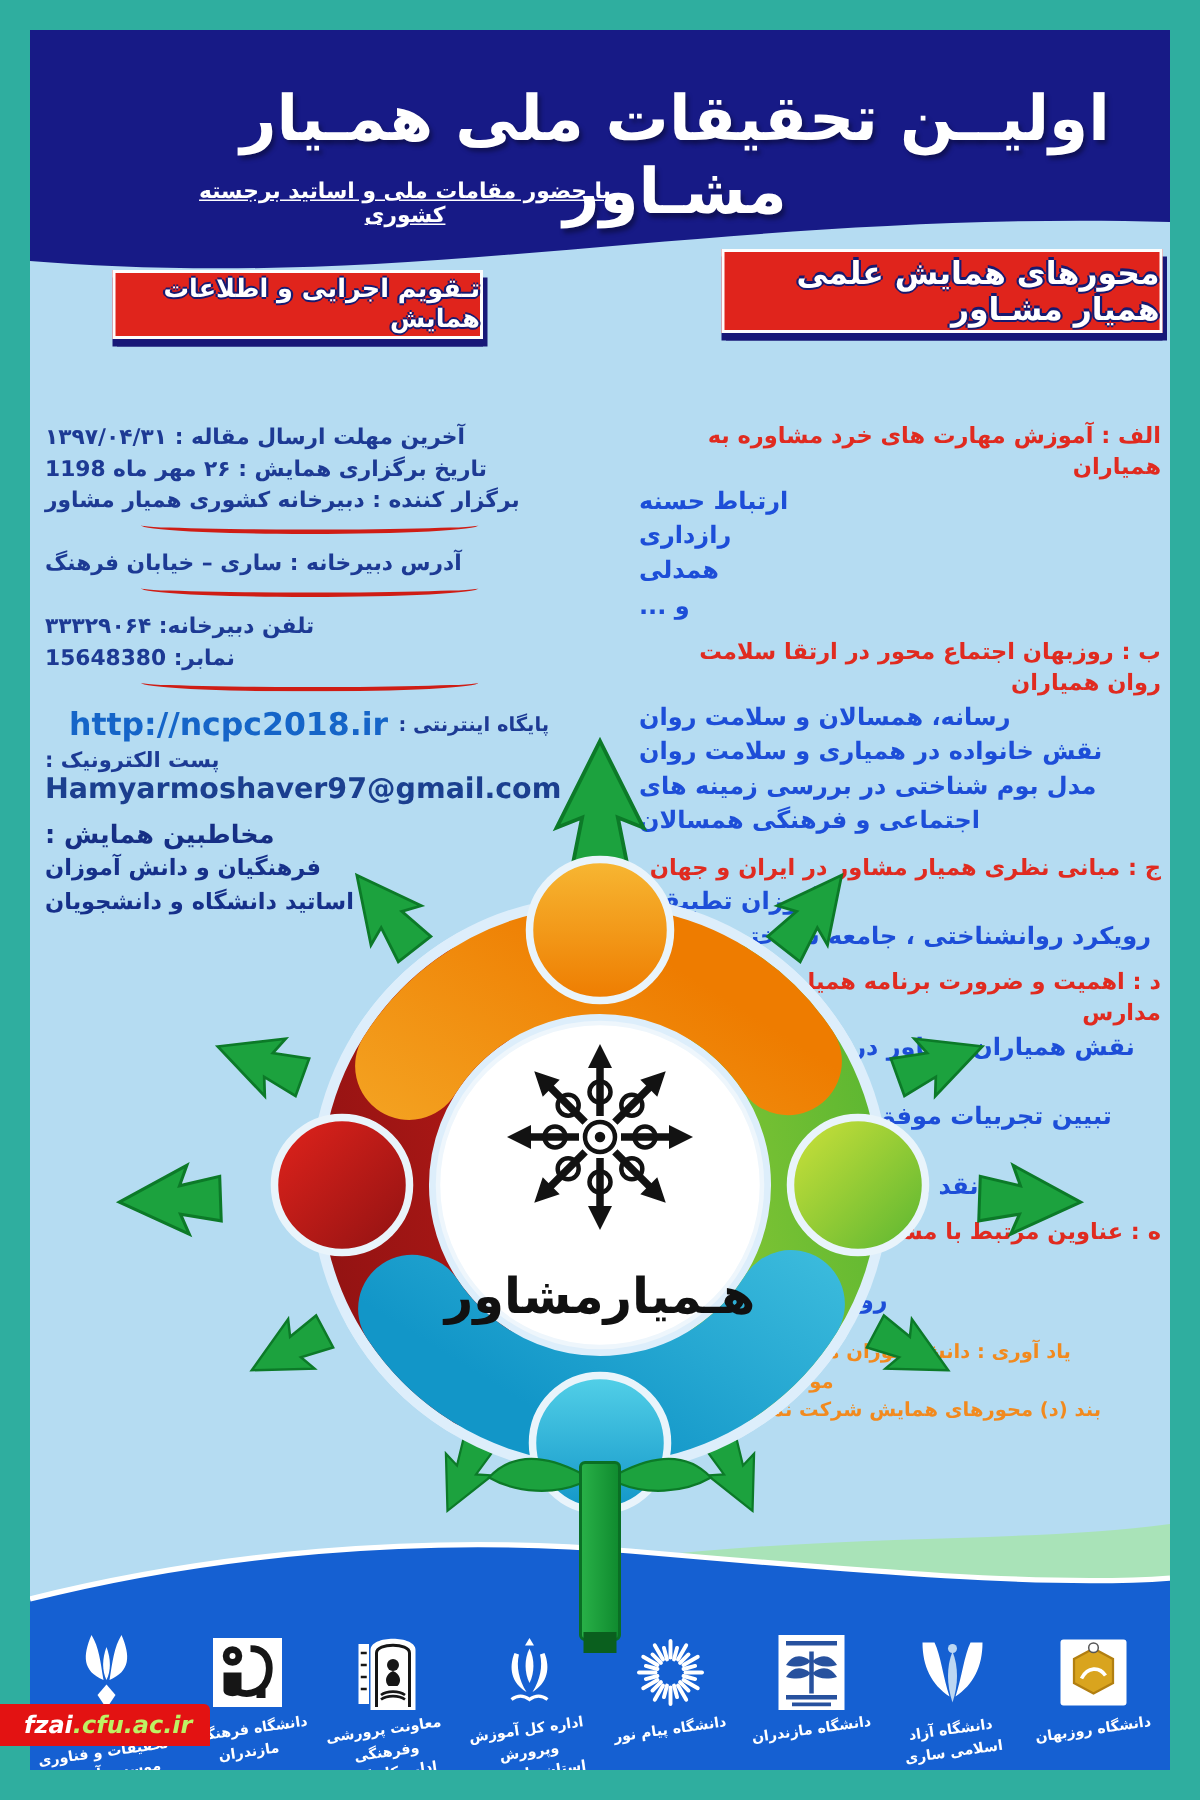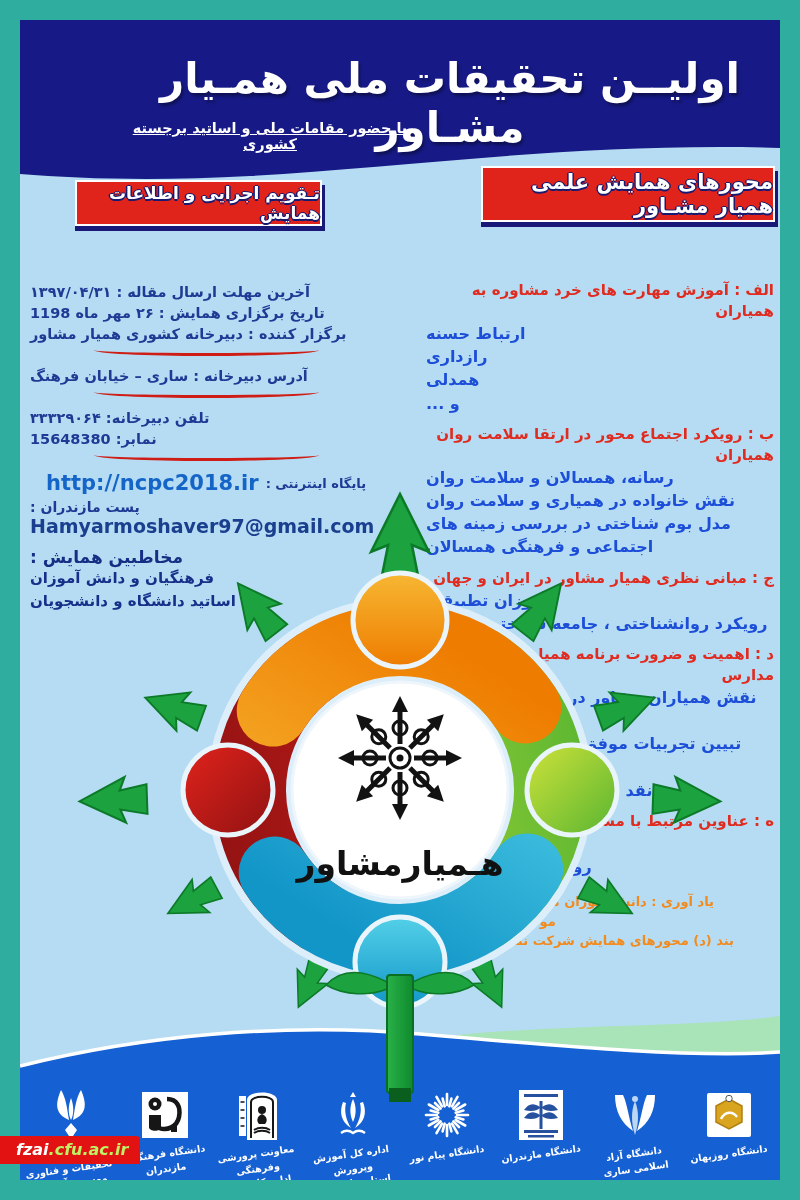--- a/index.html
+++ b/index.html
@@ -105,21 +105,21 @@
             <div class="info-line">تلفن دبیرخانه: ۳۳۳۲۹۰۶۴</div>
               <div class="info-line">نمابر: 15648380</div>
             </div>
             <div class="redline"></div>
           </div>
         </div>
       <div class="web-row">
         <span class="web-label">پایگاه اینترنتی :</span>
         <span class="web-url">http://ncpc2018.ir</span>
       </div>
-      <div class="email-label">پست مازندران :</div>
+      <div class="email-label">پست الکترونیک :</div>
       <div class="email-addr">Hamyarmoshaver97@gmail.com</div>
       <div class="aud-head">مخاطبین همایش :</div>
       <div>
 
       <div class="aud-line">فرهنگیان و دانش آموزان</div>
           <div class="aud-line">اساتید دانشگاه و دانشجویان</div>
         </div>
     </div>
 
     <div class="topics-col">
@@ -130,21 +130,21 @@
             <div class="topic-items">
 
             <div class="topic-item">ارتباط حسنه</div>
               <div class="topic-item">رازداری</div>
               <div class="topic-item">همدلی</div>
               <div class="topic-item">و ...</div>
             </div>
           </section>
 
           <section class="topic-section">
-            <h3 class="topic-heading">ب : رویکرد اجتماع محور در ارتقا سلامت روان همیاران</h3>
+            <h3 class="topic-heading">ب : روزبهان اجتماع محور در ارتقا سلامت روان همیاران</h3>
             <div class="topic-items">
 
             <div class="topic-item">رسانه، همسالان و سلامت روان</div>
               <div class="topic-item">نقش خانواده در همیاری و سلامت روان</div>
               <div class="topic-item">مدل بوم شناختی در بررسی زمینه های اجتماعی و فرهنگی همسالان</div>
             </div>
           </section>
 
           <section class="topic-section">
             <h3 class="topic-heading">ج : مبانی نظری همیار مشاور در ایران و جهان</h3>

